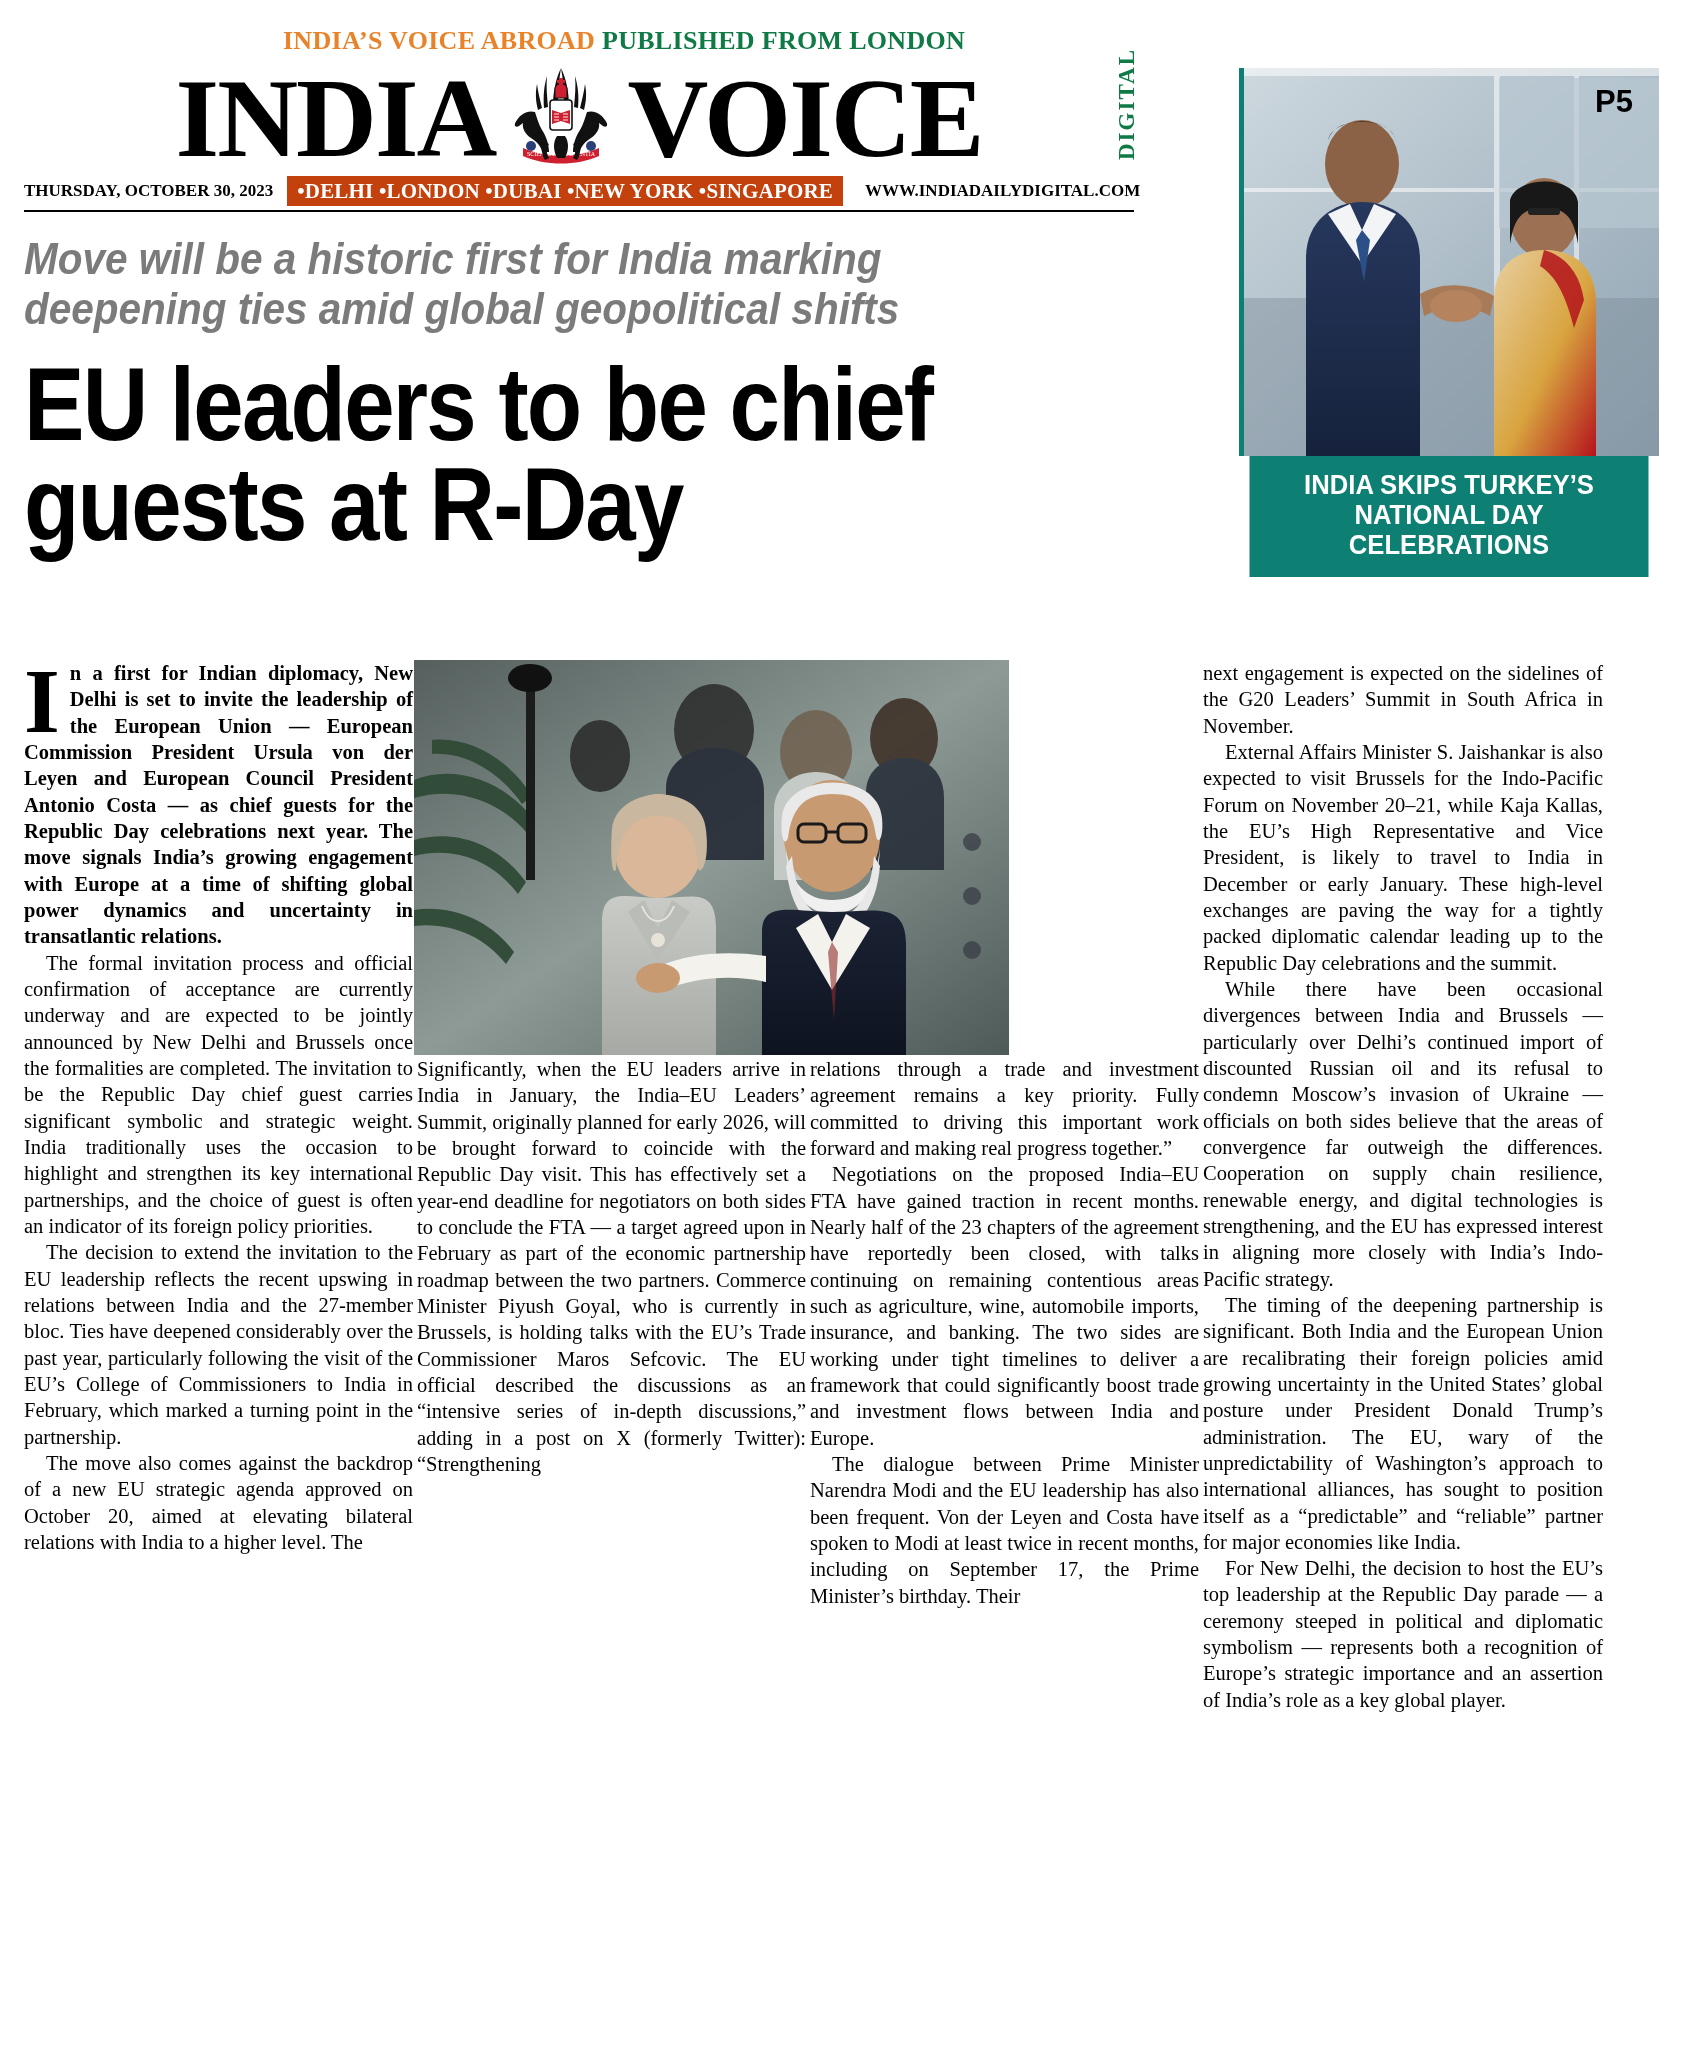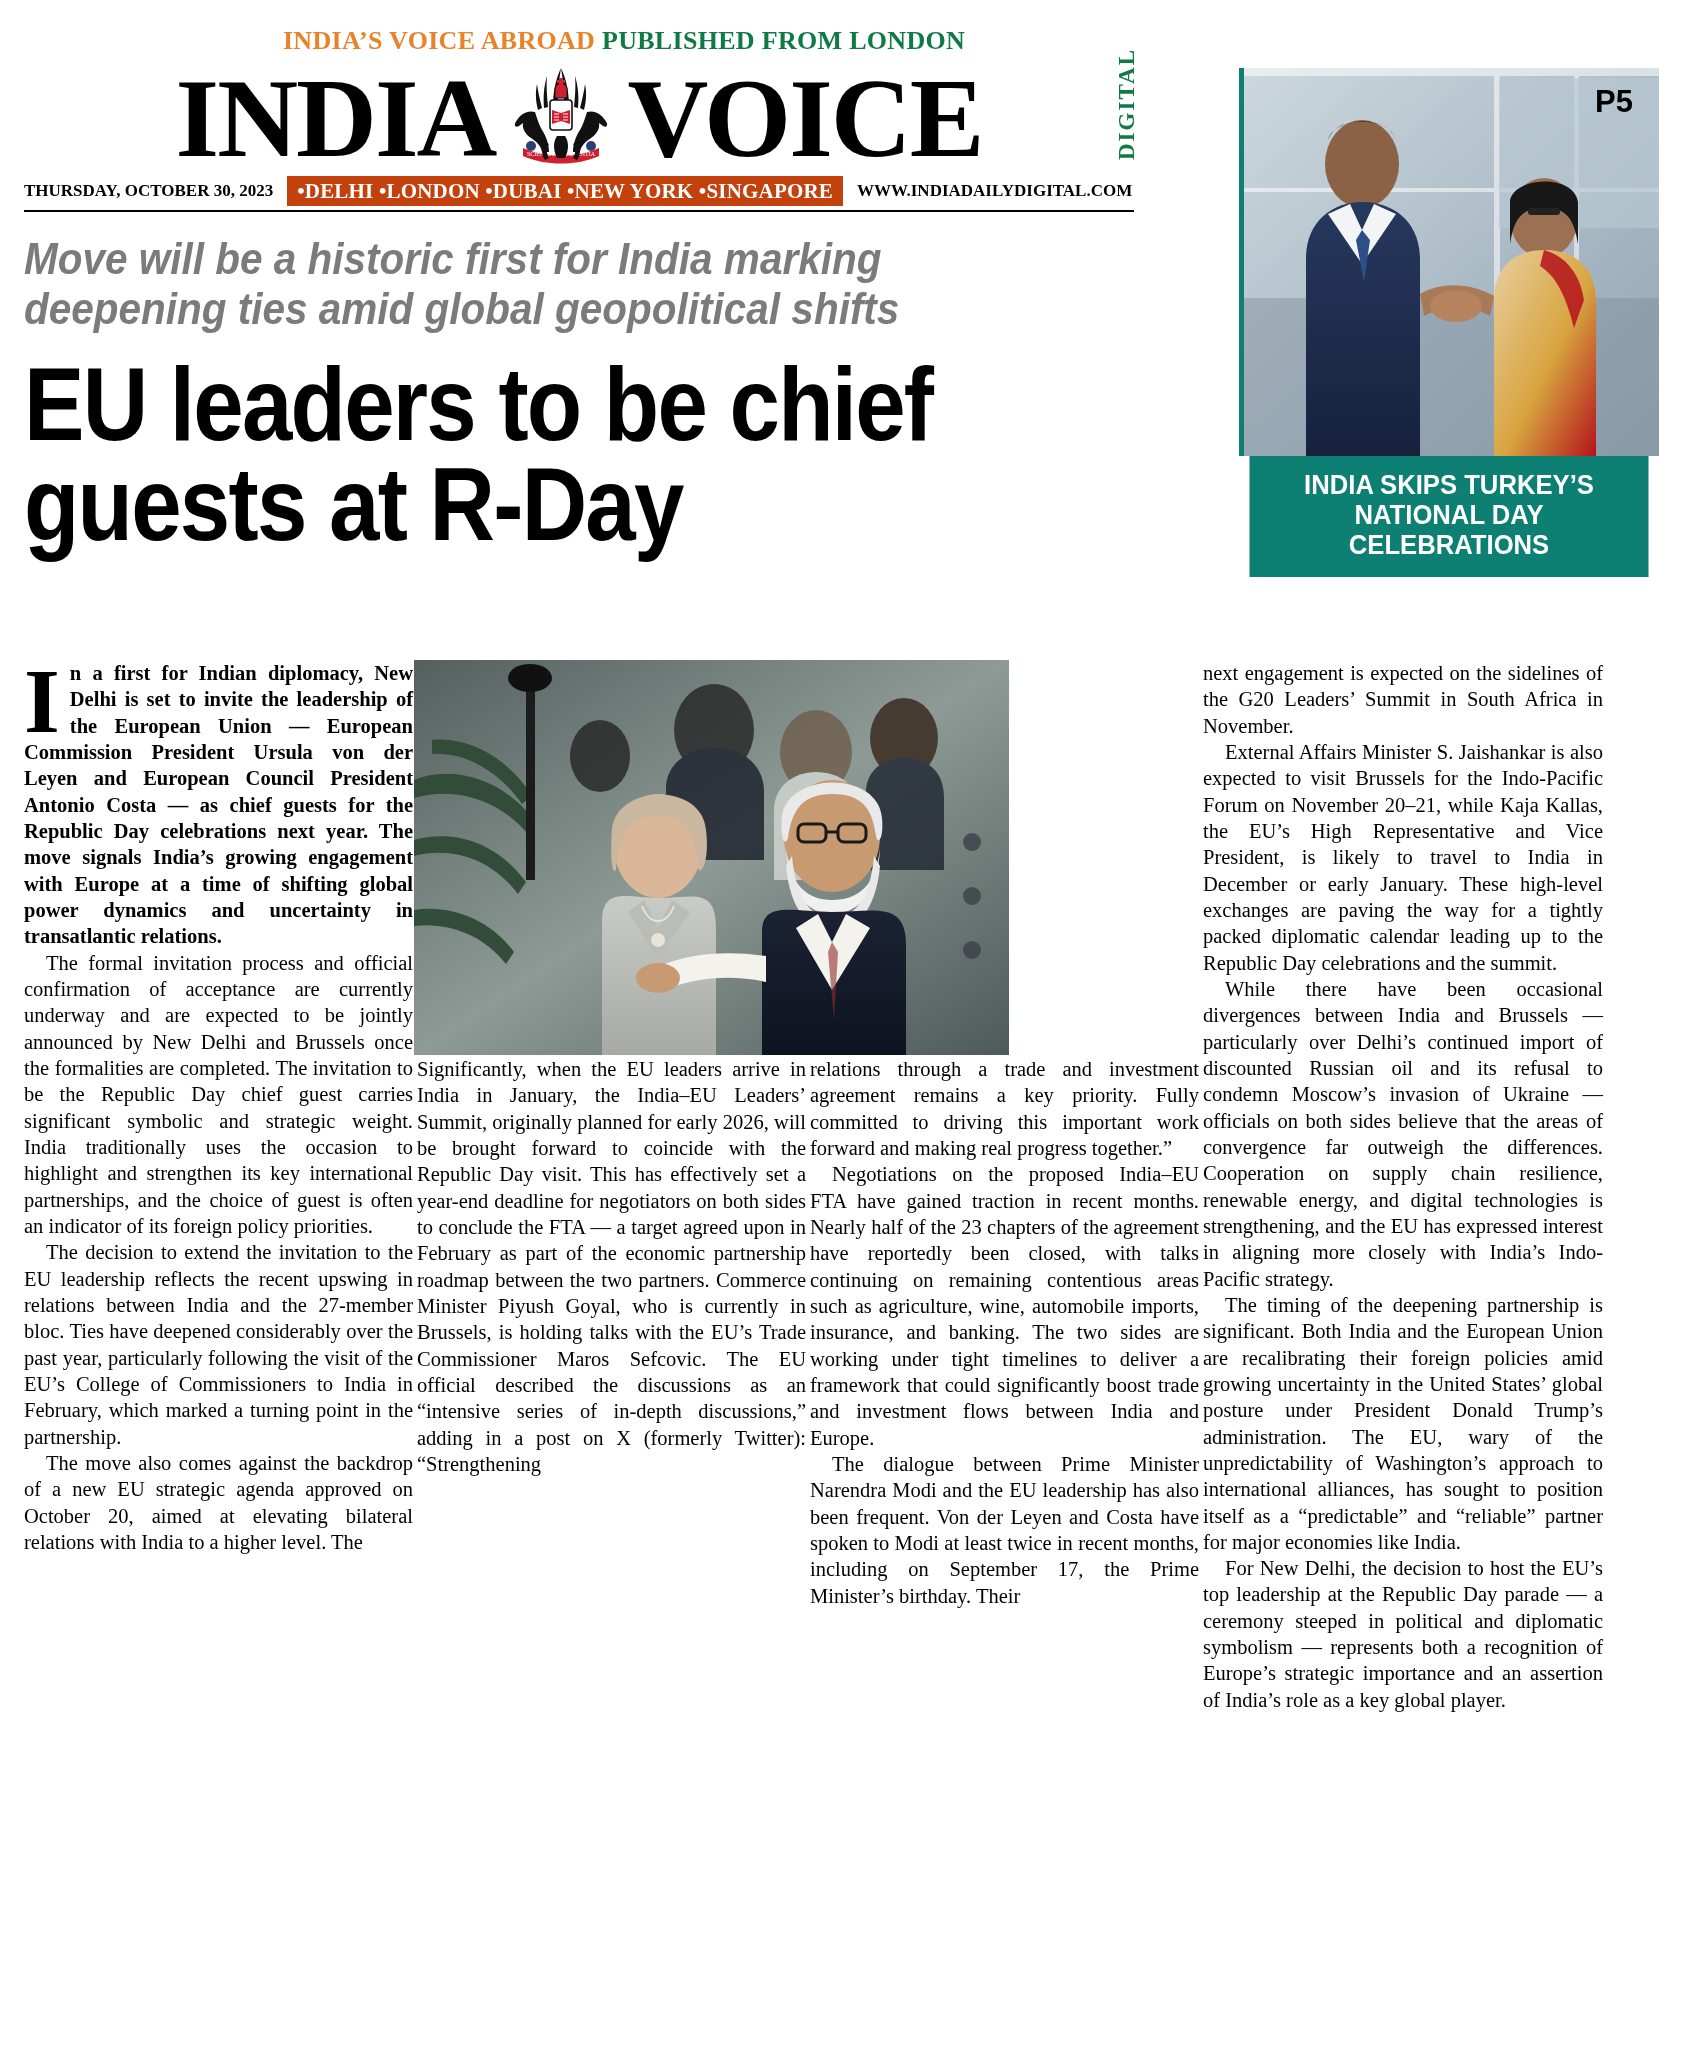--- a/index.html
+++ b/index.html
@@ -32,21 +32,21 @@
                   font-family:"Liberation Serif", serif; font-weight:bold;
                   font-size:23px; letter-spacing:2px; color:#0f7a45; }
 
   .dateline-row { display:flex; align-items:stretch; width:1110px; margin-top:10px; height:30px; }
   .dateline { font-family:"Liberation Serif", serif; font-weight:bold; font-size:17px;
               display:flex; align-items:center; white-space:nowrap; padding-right:14px; }
   .cities { background:#c2410c; color:#fff; font-family:"Liberation Serif", serif;
             font-weight:bold; font-size:21px; display:flex; align-items:center;
             padding:0 10px; white-space:nowrap; letter-spacing:.2px; }
   .siteurl { font-family:"Liberation Serif", serif; font-weight:bold; font-size:17px;
-             display:flex; align-items:center; padding-left:14px; white-space:nowrap; }
+             display:flex; align-items:center; padding-left:22px; white-space:nowrap; }
   .rule-under { width:1110px; border-top:2.5px solid #000; margin-top:4px; }
 
   
   .kicker { width:1090px; margin-top:22px;
             font-family:"Liberation Sans", sans-serif; font-style:italic; font-weight:bold;
             font-size:45px; line-height:1.12; color:#7b7b7b;
             transform:scaleX(.90); transform-origin:left center; }
   .headline { width:1230px; margin-top:20px;
               font-family:"Liberation Sans", sans-serif; font-weight:bold;
               font-size:103px; line-height:.97; letter-spacing:-2px; color:#000;

